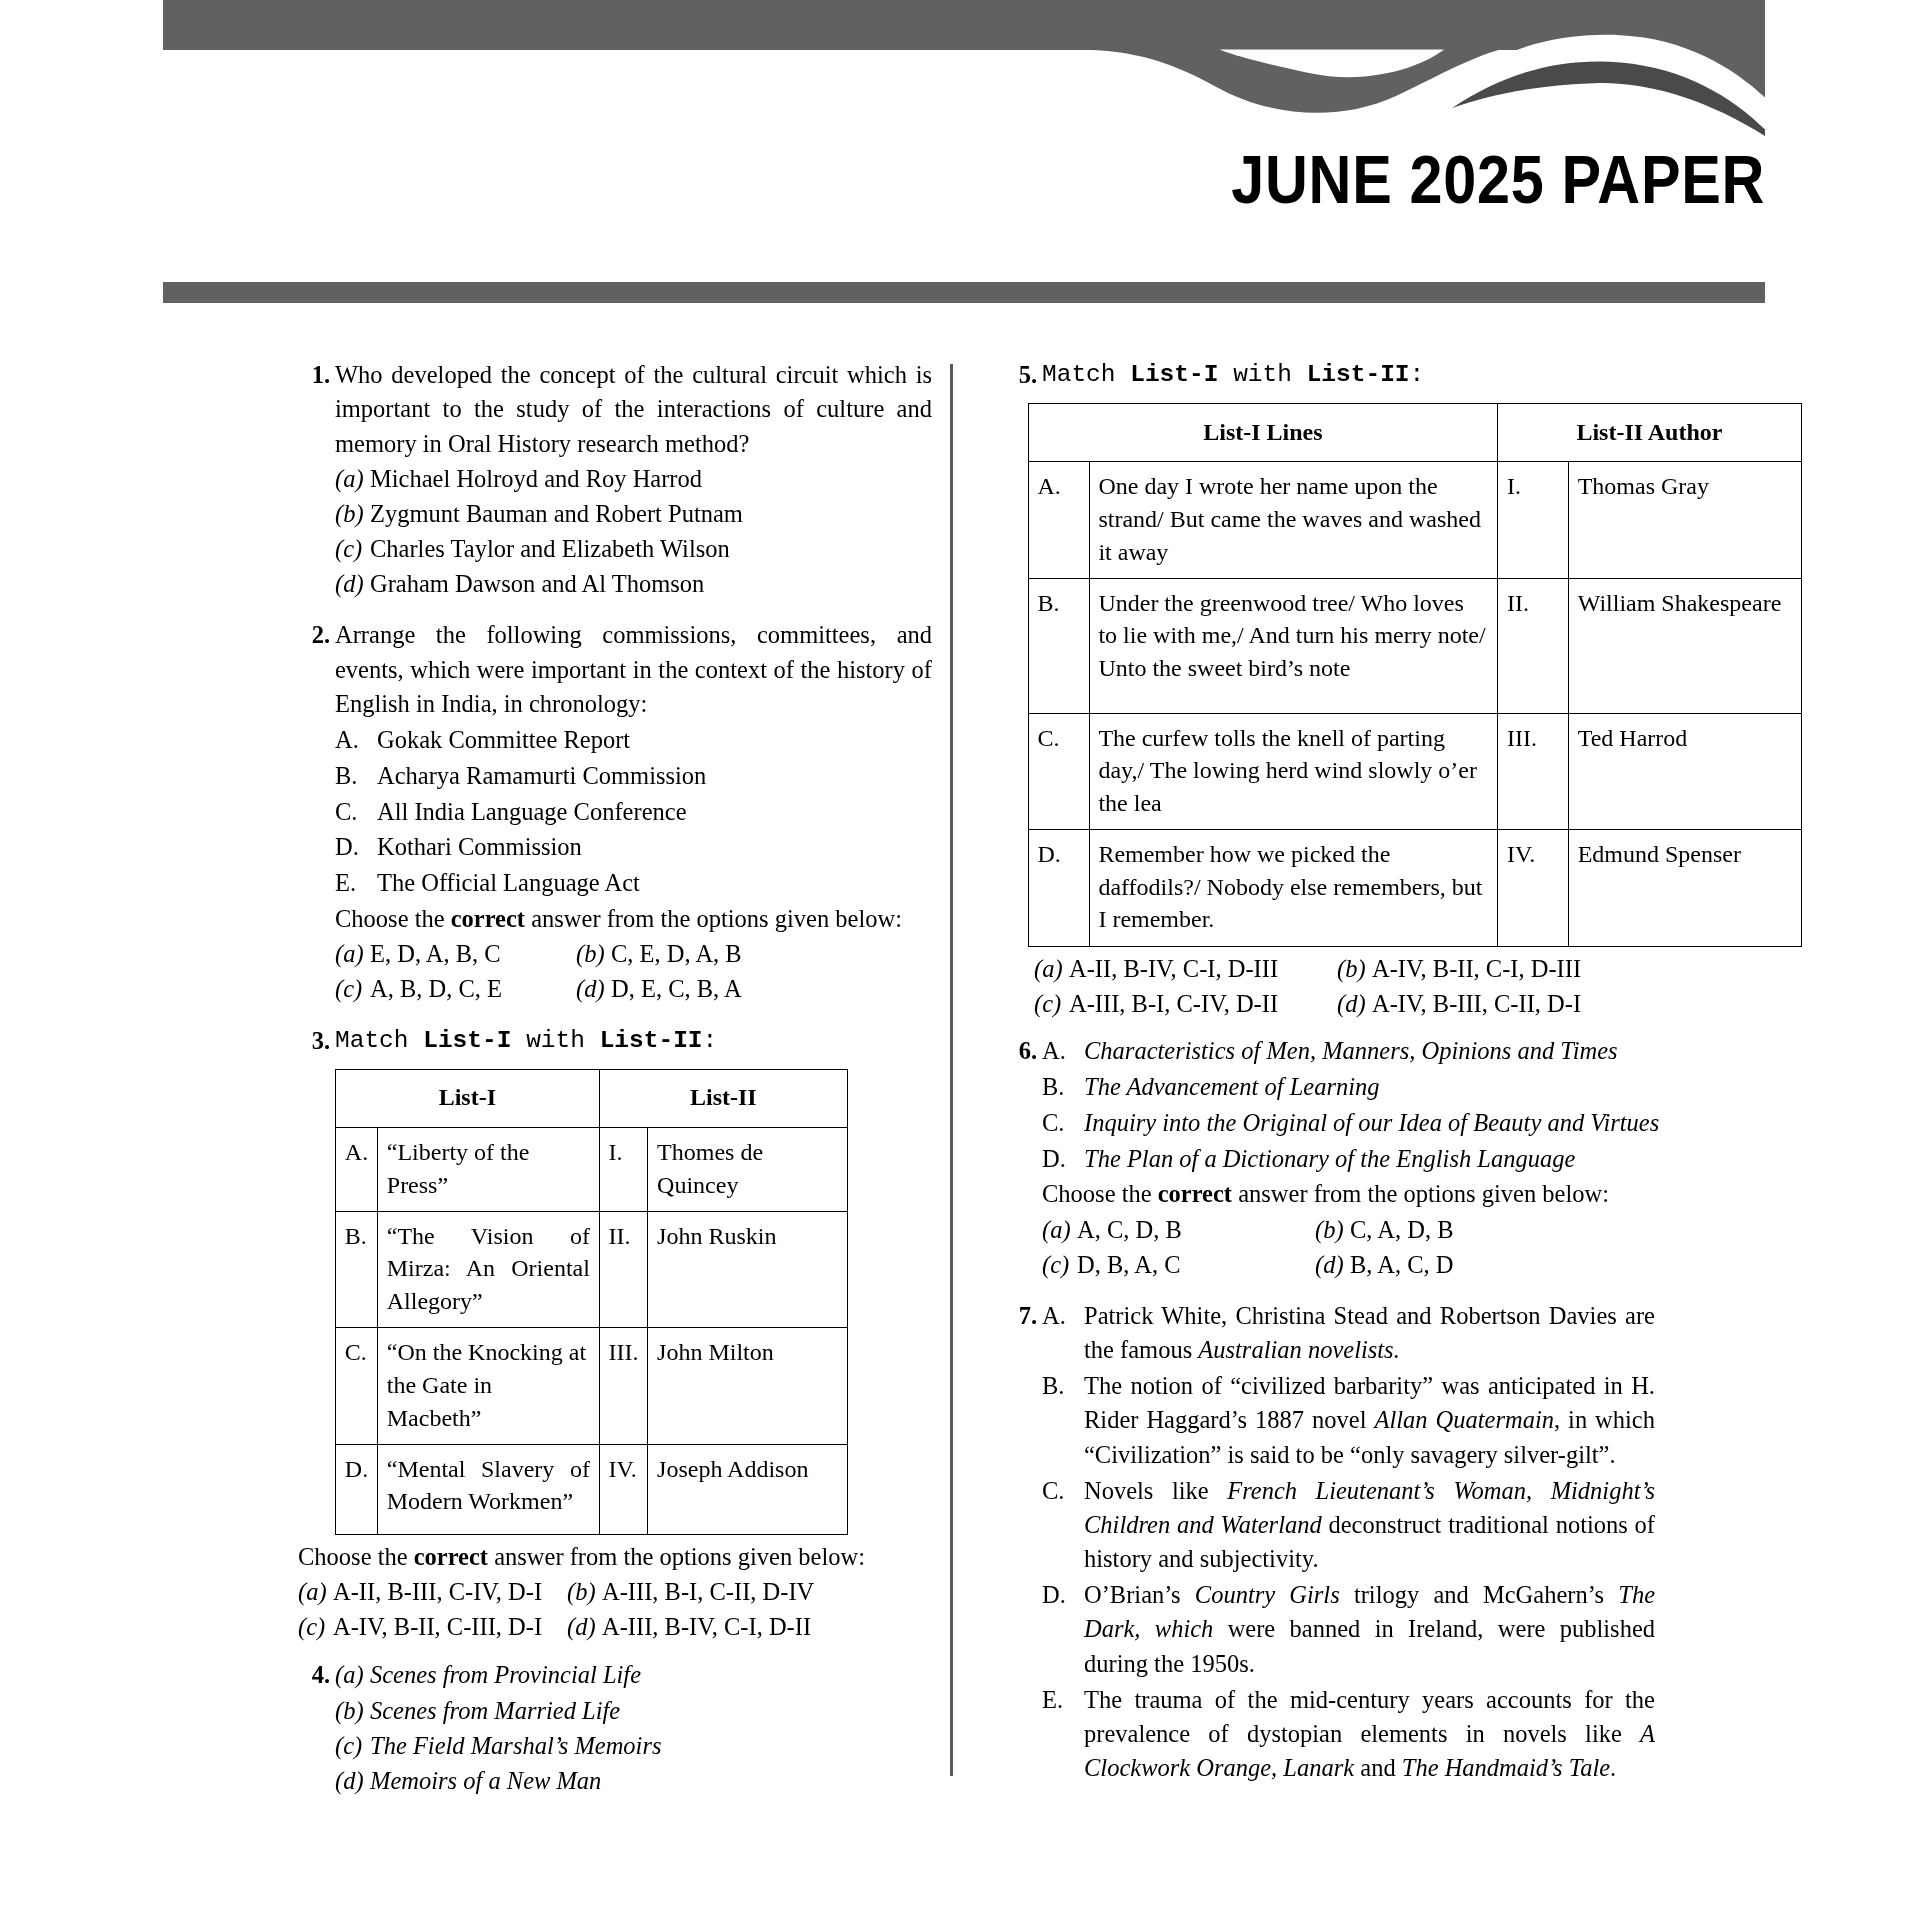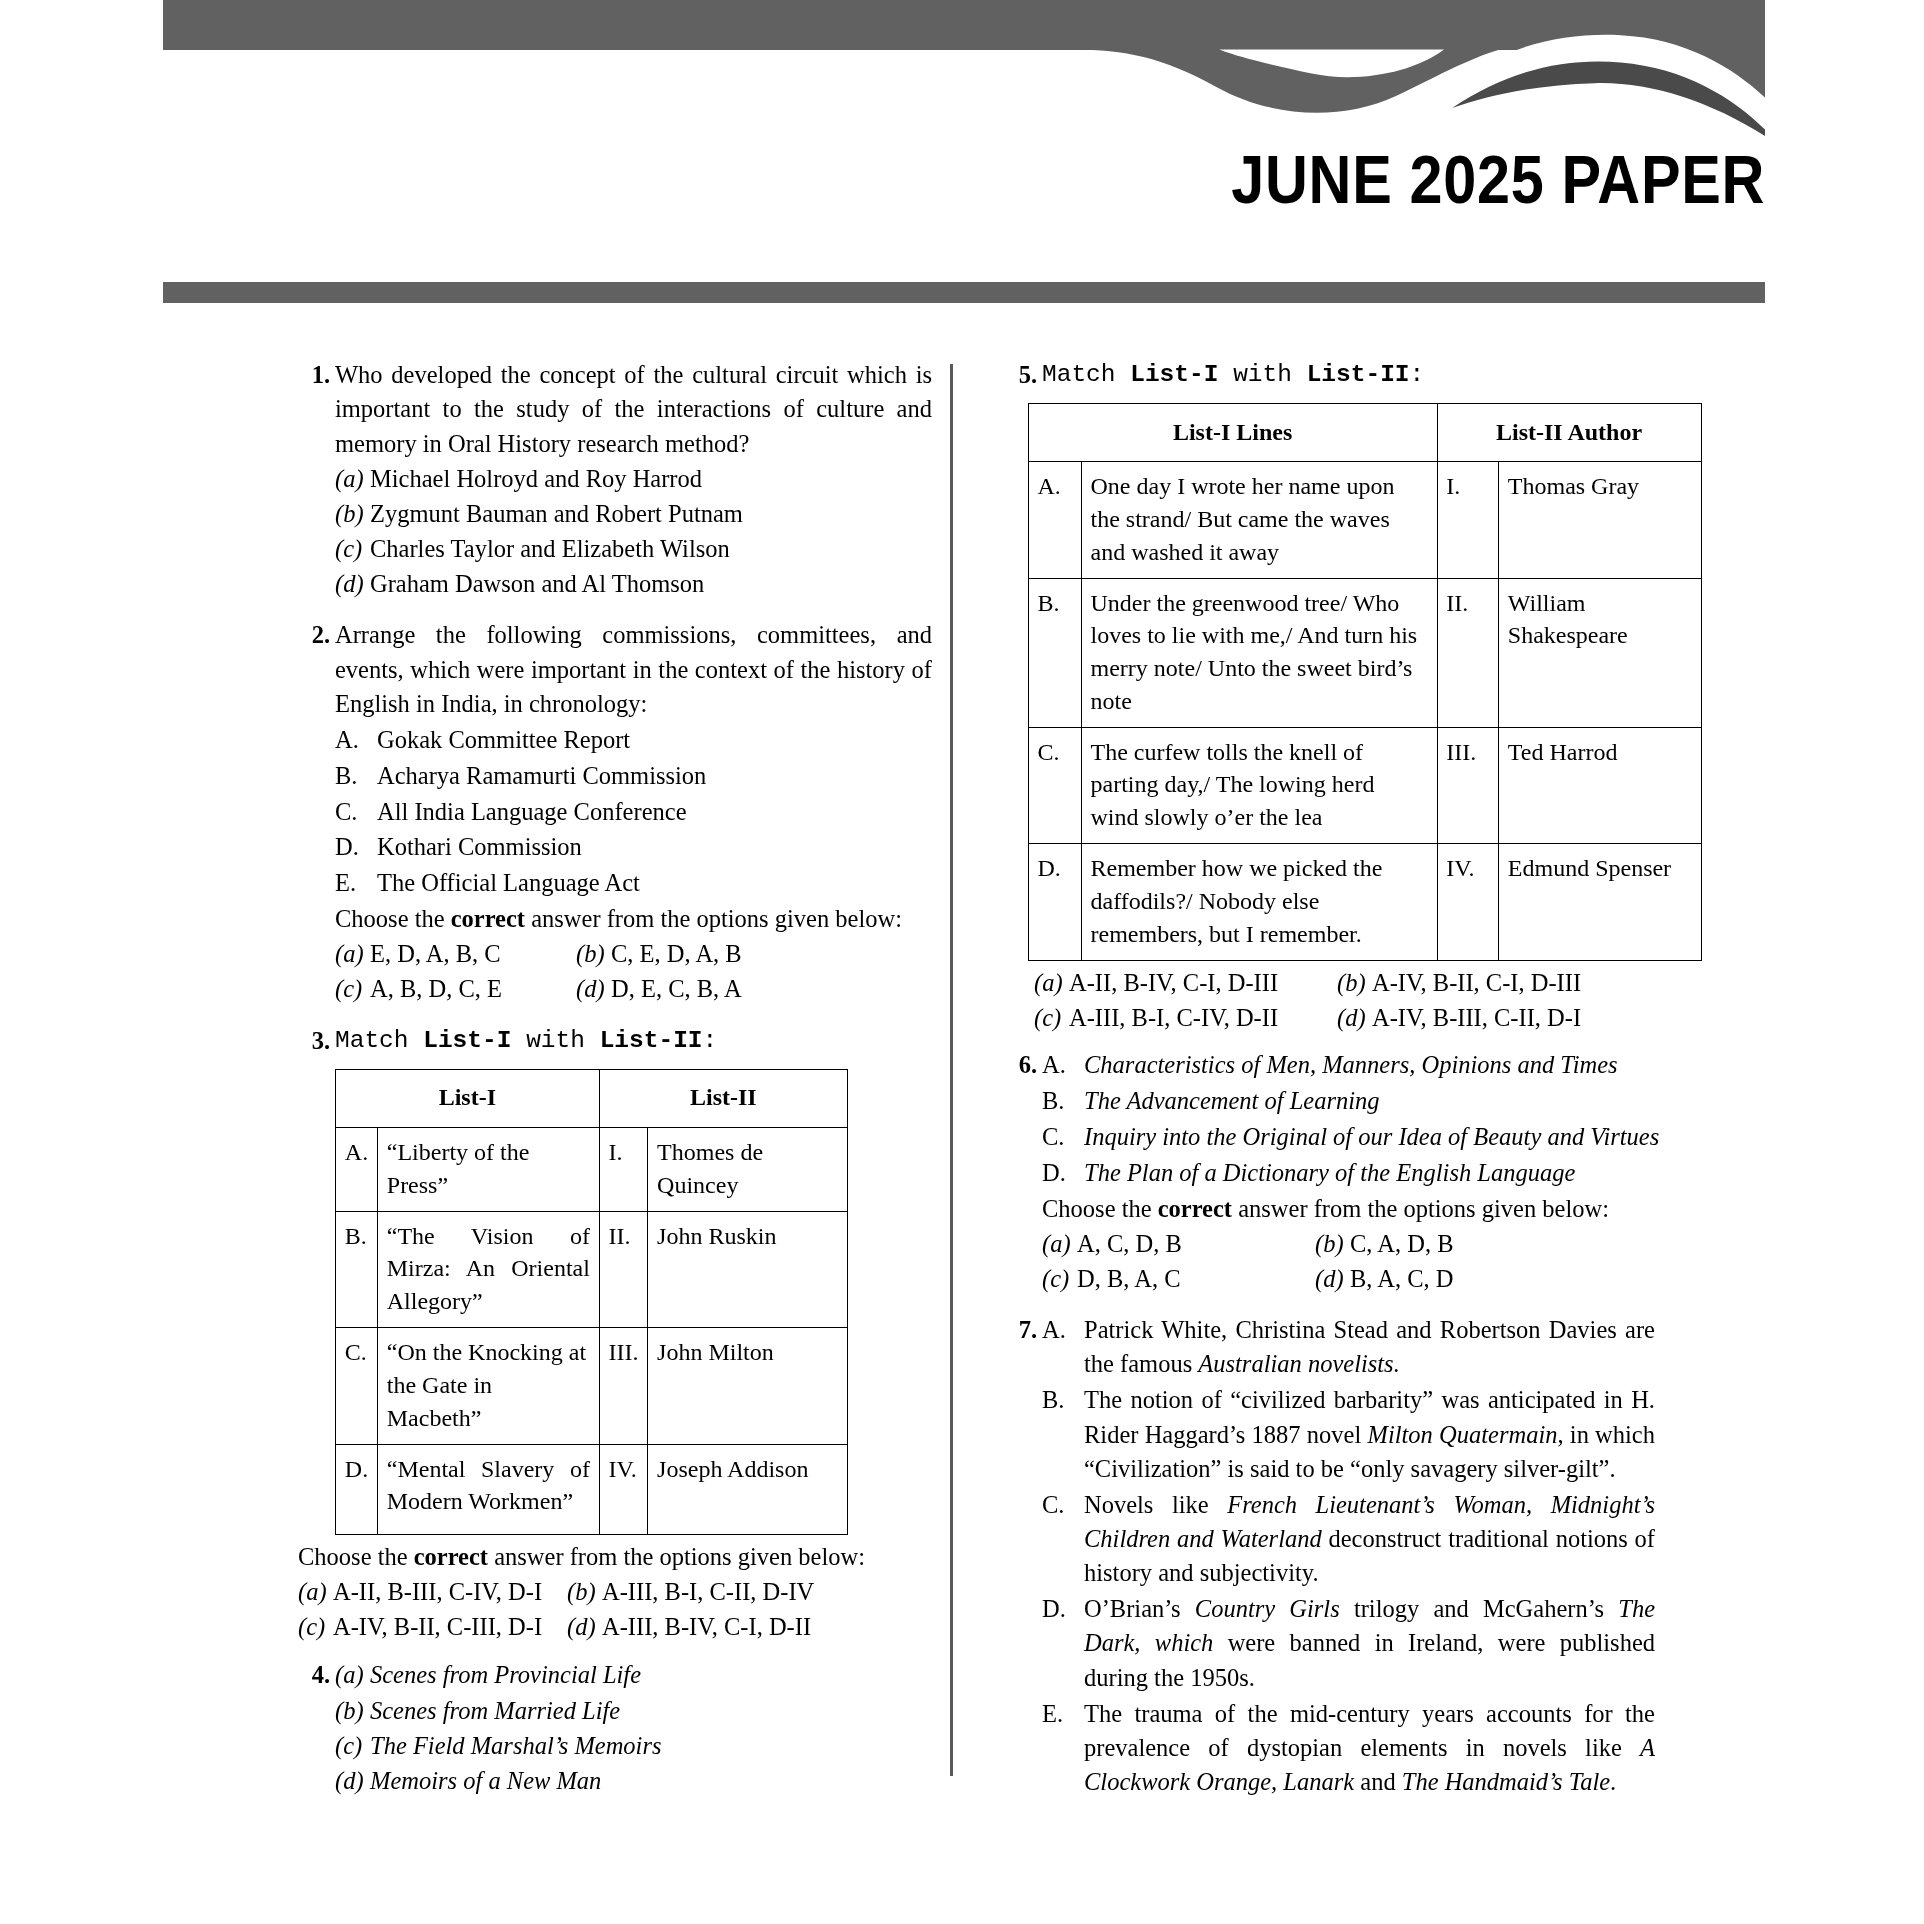--- a/index.html
+++ b/index.html
@@ -149,21 +149,21 @@
     padding-top: 11.2px;
     padding-bottom: 13px;
   }
   .t3 { width: 513px; margin-left: 0px; }
   .t3 .c-key { width: 42px; }
   .t3 .c-item { width: 226px; }
   .t3 .c-rn { width: 42px; }
   .t3 .c-auth { width: 204px; }
   .t3 .jst { text-align: justify; font-family: Liberation Serif, serif; }
 
-  .t5 { width: 674px; }
+  .t5 { width: 774px; }
   .t5 .c-key { width: 38px; }
   .t5 .c-item { width: 281px; }
   .t5 .c-rn { width: 47px; }
   .t5 .c-auth { width: 160px; }
 
   .tall-a { height: 103px; }
   .tall-b { height: 135px; }
   .tall-c { height: 103px; }
   .tall-d { height: 103px; }
 </style>
@@ -481,21 +481,21 @@
       <div class="sub">
         <span class="slab">A.</span>
         <div class="stext">
           <span>Patrick White, Christina Stead and Robertson Davies are the famous </span><span class="it">Australian novelists.</span>
         </div>
       </div>
 
       <div class="sub">
         <span class="slab">B.</span>
         <div class="stext">
-          <span>The notion of “civilized barbarity” was anticipated in H. Rider Haggard’s 1887 novel </span><span class="it">Milton Quatermain</span><span>, in which “Civilization” is said to be “only savagery silver-gilt”.</span>
+          <span>The notion of “civilized barbarity” was anticipated in H. Rider Haggard’s 1887 novel </span><span class="it">Allan Quatermain</span><span>, in which “Civilization” is said to be “only savagery silver-gilt”.</span>
         </div>
       </div>
 
       <div class="sub">
         <span class="slab">C.</span>
         <div class="stext">
           <span>Novels like </span><span class="it">French Lieutenant’s Woman, Midnight’s Children and Waterland</span><span> deconstruct traditional notions of history and subjectivity.</span>
         </div>
       </div>
 

